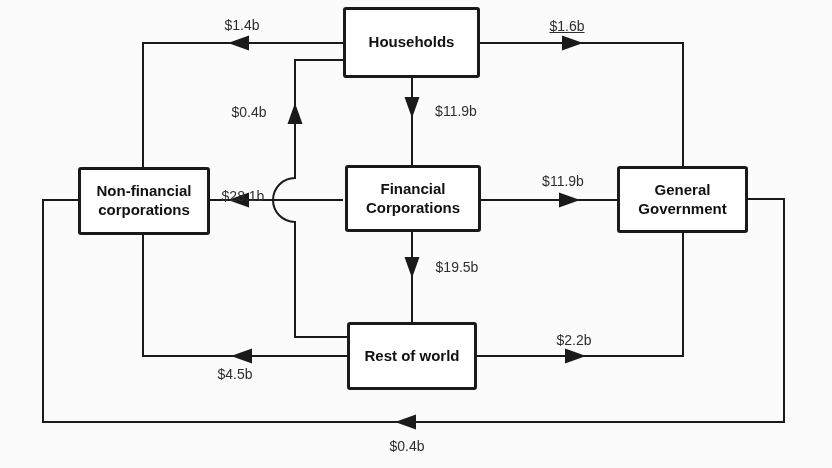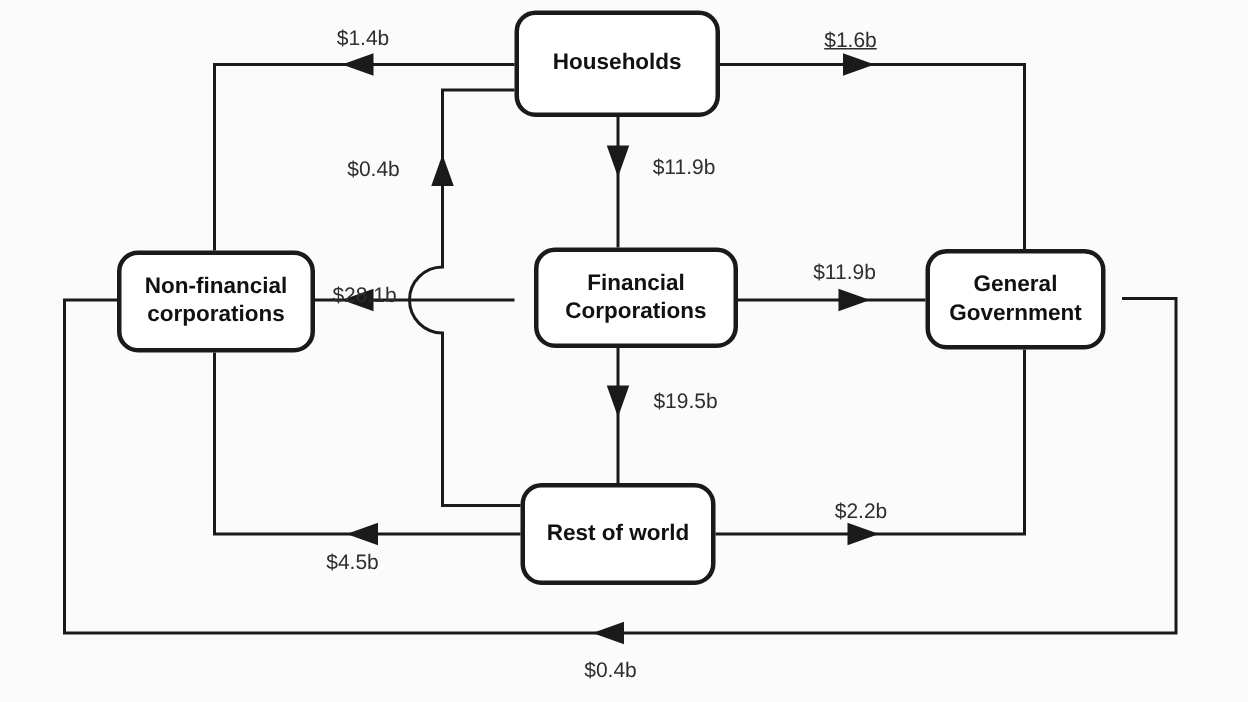--- a/index.html
+++ b/index.html
@@ -16,21 +16,21 @@
   }
   .stage svg {
     position: absolute;
     left: 0; top: 0;
   }
   .node {
     position: absolute;
     box-sizing: border-box;
     background: #ffffff;
     border: 3px solid #1a1a1a;
-    border-radius: 14px;
+    border-radius: 3px;
     display: flex;
     align-items: center;
     justify-content: center;
     text-align: center;
     font-weight: bold;
     font-size: 15px;
     line-height: 1.25;
     color: #111111;
     padding: 2px 6px;
   }
@@ -75,25 +75,25 @@
   </svg>
 
   <div class="node" style="left:343px; top:7px; width:137px; height:71px;">
     <span>Households</span>
   </div>
 
   <div class="node" style="left:78px; top:167px; width:132px; height:68px;">
     <span>Non-financial corporations</span>
   </div>
 
-  <div class="node" style="left:356px; top:165px; width:136px; height:67px;">
+  <div class="node" style="left:345px; top:165px; width:136px; height:67px;">
     <span>Financial Corporations</span>
   </div>
 
-  <div class="node" style="left:617px; top:166px; width:120px; height:67px;">
+  <div class="node" style="left:617px; top:166px; width:131px; height:67px;">
     <span>General Government</span>
   </div>
 
   <div class="node" style="left:347px; top:322px; width:130px; height:68px;text-align:center;">
     <span>Rest of world</span>
   </div>
 
   <span class="flow-label" style="left:242px; top:25px;">$1.4b</span>
   <span class="flow-label" style="left:567px; top:26px;text-decoration:underline;">$1.6b</span>
   <span class="flow-label" style="left:456px; top:111px;">$11.9b</span>

